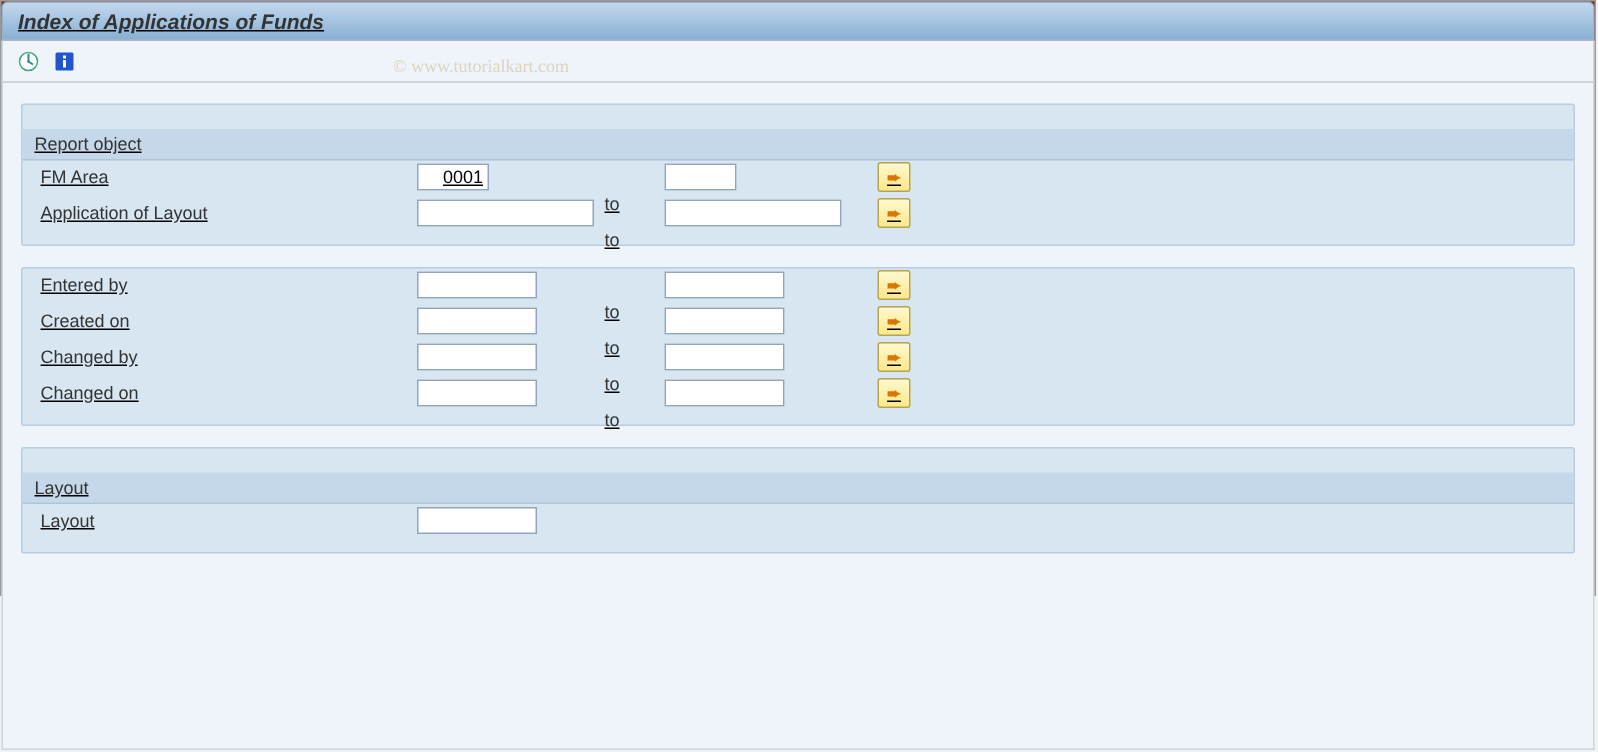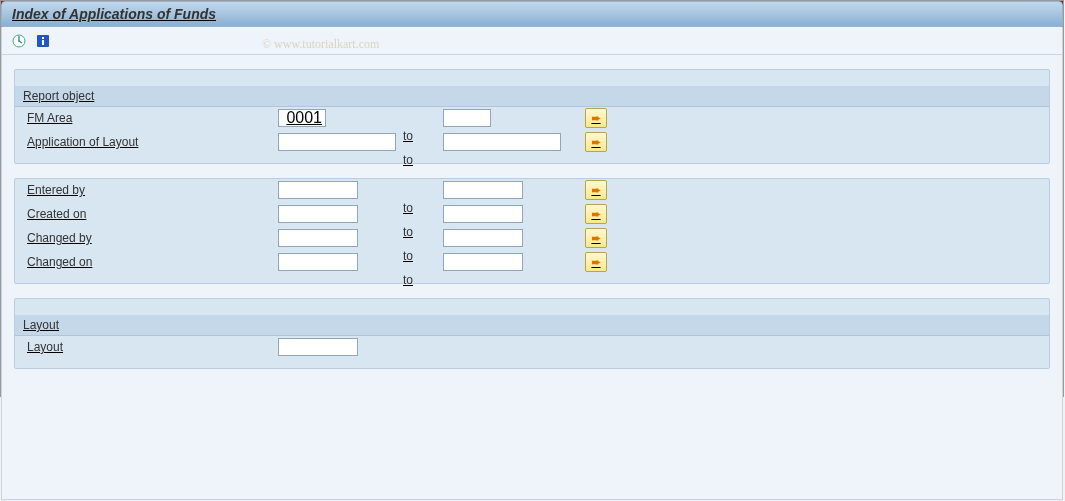--- a/index.html
+++ b/index.html
@@ -82,21 +82,21 @@
     .label {
       width: 255px;
       padding-left: 4px;
       color: #333;
     }
     .input-short {
       width: 48px;
       height: 18px;
       border: 1px solid #8fa6bd;
       background: #fff;
-      font-size: 16px;
+      font-size: 12px;
       padding: 0 3px;
       text-align: right;
     }
     .input-med {
       width: 118px;
       height: 18px;
       border: 1px solid #8fa6bd;
       background: #fff;
       font-size: 11px;
       padding: 0 3px;

